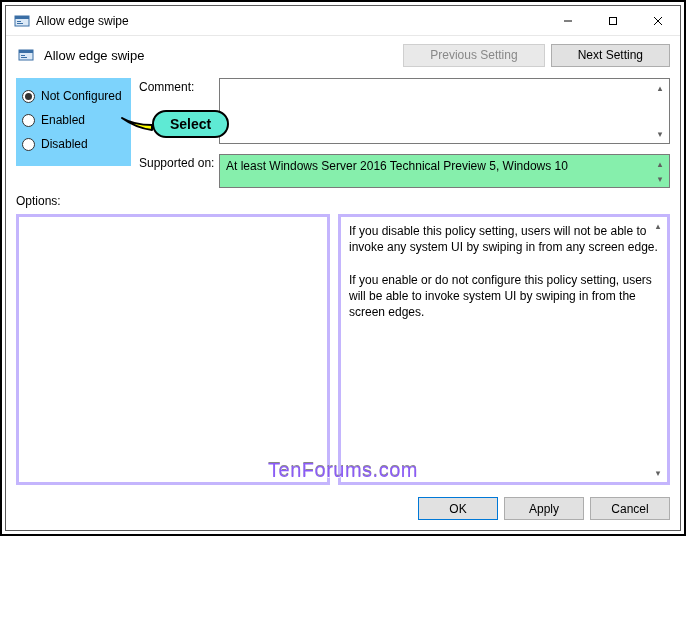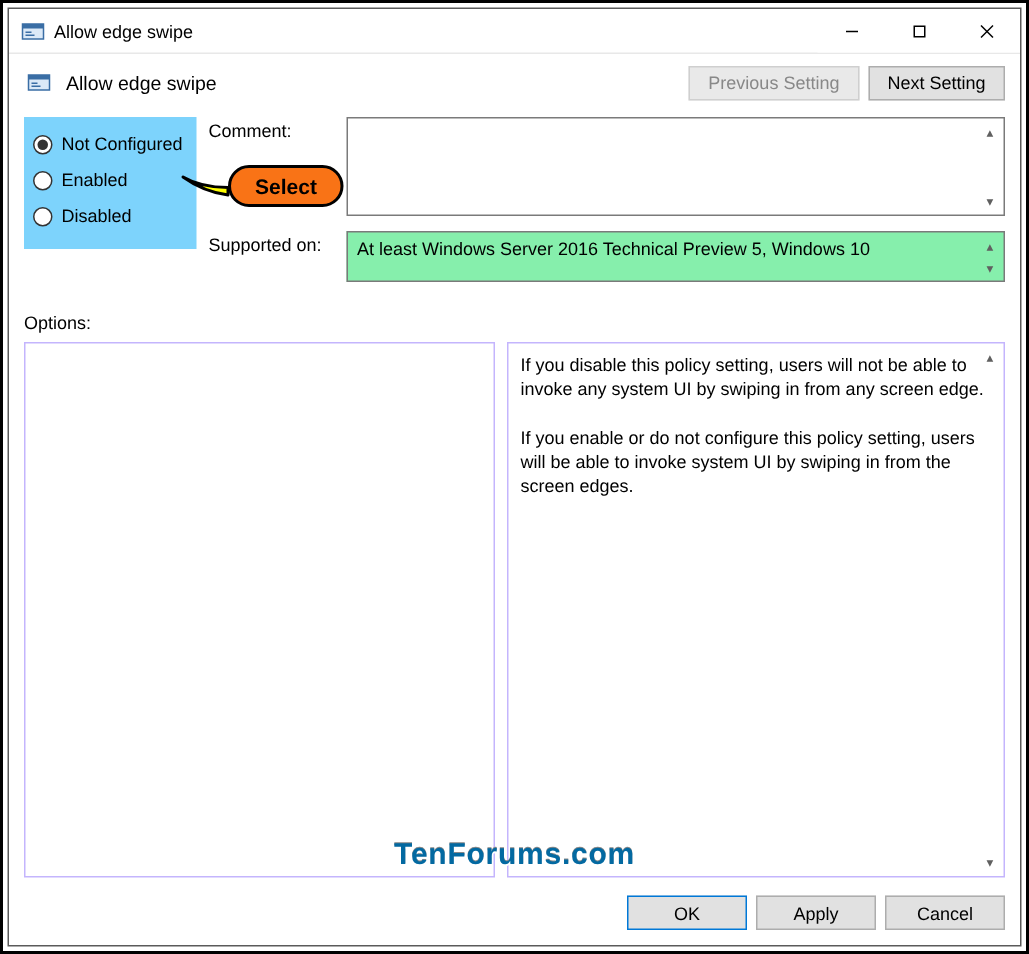--- a/index.html
+++ b/index.html
@@ -1,56 +1,56 @@
 <!DOCTYPE html>
 <html><head>
 <meta charset="utf-8">
 <style>
   * { box-sizing: border-box; }
   html, body { margin: 0; padding: 0; font-family: "Segoe UI", Tahoma, sans-serif; font-size: 12px; color: #000; }
-  .outer-frame { width: 686px; height: 636px; border: 2px solid #000; background: #fff; position: relative; }
+  .outer-frame { width: 686px; height: 536px; border: 2px solid #000; background: #fff; position: relative; }
   .window { position: absolute; left: 3px; top: 3px; right: 3px; bottom: 3px; border: 1px solid #5a5a5a; background: #fff; display: flex; flex-direction: column; }
   .titlebar { height: 30px; display: flex; align-items: center; padding: 0 0 0 8px; border-bottom: 1px solid #e8e8e8; }
   .titlebar .icon { width: 16px; height: 16px; margin-right: 6px; display: inline-flex; align-items: center; justify-content: center; }
   .titlebar .title { flex: 1; font-size: 12px; }
   .win-controls { display: flex; height: 100%; }
   .win-btn { width: 45px; height: 100%; display: flex; align-items: center; justify-content: center; font-size: 10px; background: #fff; }
   .subheader { height: 38px; display: flex; align-items: center; padding: 0 10px; }
   .subheader .icon { width: 20px; height: 20px; margin-right: 8px; display:inline-flex; align-items:center; justify-content:center; }
   .subheader .title { flex: 1; font-size: 13px; }
   .nav-btns { display: flex; gap: 6px; }
-  .btn { height: 23px; padding: 0 12px; background: #e1e1e1; border: 1px solid #adadad; font-size: 12px; cursor: pointer; display:inline-flex; align-items:center; justify-content:center; }
+  .btn { height: 23px; padding: 0 26px; background: #e1e1e1; border: 1px solid #adadad; font-size: 12px; cursor: pointer; display:inline-flex; align-items:center; justify-content:center; }
   .btn.disabled { color: #888; background: #e9e9e9; border-color: #cfcfcf; cursor: default; }
   .btn.primary { border-color: #0078d7; }
   .content { flex: 1; padding: 4px 10px 10px 10px; display: flex; flex-direction: column; gap: 6px; }
   .top-row { display: flex; gap: 8px; align-items: flex-start; }
   .radio-box { width: 115px; background: #7dd3fc; padding: 6px 6px 10px 6px; position: relative; }
   .radio-item { display: flex; align-items: center; height: 24px; gap: 6px; font-size: 12px; cursor: pointer; }
   .radio-circle { width: 13px; height: 13px; border: 1px solid #333; border-radius: 50%; background: #fff; display:inline-flex; align-items:center; justify-content:center; }
   .radio-circle.selected::after { content:""; width:7px; height:7px; background:#333; border-radius:50%; }
   .fields { flex: 1; display: flex; flex-direction: column; gap: 10px; }
-  .field-row { display: flex; gap: 12px; }
+  .field-row { display: flex; gap: 0; }
   .field-label { width: 80px; padding-top: 2px; font-size: 12px; }
   .textarea { flex:1; border:1px solid #7a7a7a; background:#fff; min-height: 66px; position: relative; padding: 2px 18px 2px 4px; font-size:12px; }
   .inputbox { flex:1; border:1px solid #7a7a7a; background:#86efac; min-height: 34px; position: relative; padding: 4px 18px 2px 6px; font-size:12px; color:#000; }
   .scroll-stub { position:absolute; right:1px; top:1px; bottom:1px; width:16px; display:flex; flex-direction:column; justify-content:space-between; }
   .scroll-arrow { width:16px; height:16px; display:flex; align-items:center; justify-content:center; color:#606060; font-size:9px; }
   .mid-labels { display:flex; gap: 8px; }
-  .options-label { width: 314px; font-size: 12px; margin-top: 14px; }
+  .options-label { width: 314px; font-size: 12px; }
   .help-label { flex:1; font-size: 12px; }
   .panes { flex:1; display:flex; gap:8px; min-height: 0; }
-  .pane { border:1px solid #c4b5fd; background:#fff; padding:6px 0 6px 8px; font-size:12px; position:relative; overflow:hidden; }
+  .pane { border:3px solid #c4b5fd; background:#fff; padding:6px 0 6px 8px; font-size:12px; position:relative; overflow:hidden; }
   .pane.options { width: 314px; }
   .pane.help { flex:1; line-height: 1.35; }
   .footer { display:flex; justify-content:flex-end; gap:6px; padding-top:6px; }
   .footer .btn { width: 80px; justify-content:center; }
   .callout { position:absolute; left: 146px; top: 104px; pointer-events:none; }
-  .callout-bubble { background:#f97316; border:2px solid #000; border-radius: 14px; padding: 4px 16px; font-weight:bold; font-size:14px; position:relative;text-align:right; }
+  .callout-bubble { background:#5eead4; border:2px solid #000; border-radius: 14px; padding: 4px 16px; font-weight:bold; font-size:14px; position:relative;text-align:right; }
   .callout svg { position:absolute; left:-28px; top:2px; }
-  .watermark { position:absolute; left:50%; bottom: 48px; transform:translateX(-50%); font-size:20px; font-weight:bold; color:#0369a1; letter-spacing:0.5px; text-shadow: 0 1px 0 #fff, 0 -1px 0 #888; pointer-events:none; }
+  .watermark { position:absolute; left:50%; bottom: 48px; transform:translateX(-50%); font-size:20px; font-weight:normal; color:#8b5cf6; letter-spacing:0.5px; text-shadow: 0 1px 0 #fff, 0 -1px 0 #888; pointer-events:none; }
   .policy-icon-svg { width:16px; height:16px; }
 </style>
 </head>
 <body>
 
 <div class="outer-frame">
   <div class="window">
 
     <div class="titlebar">
       <span class="icon">

